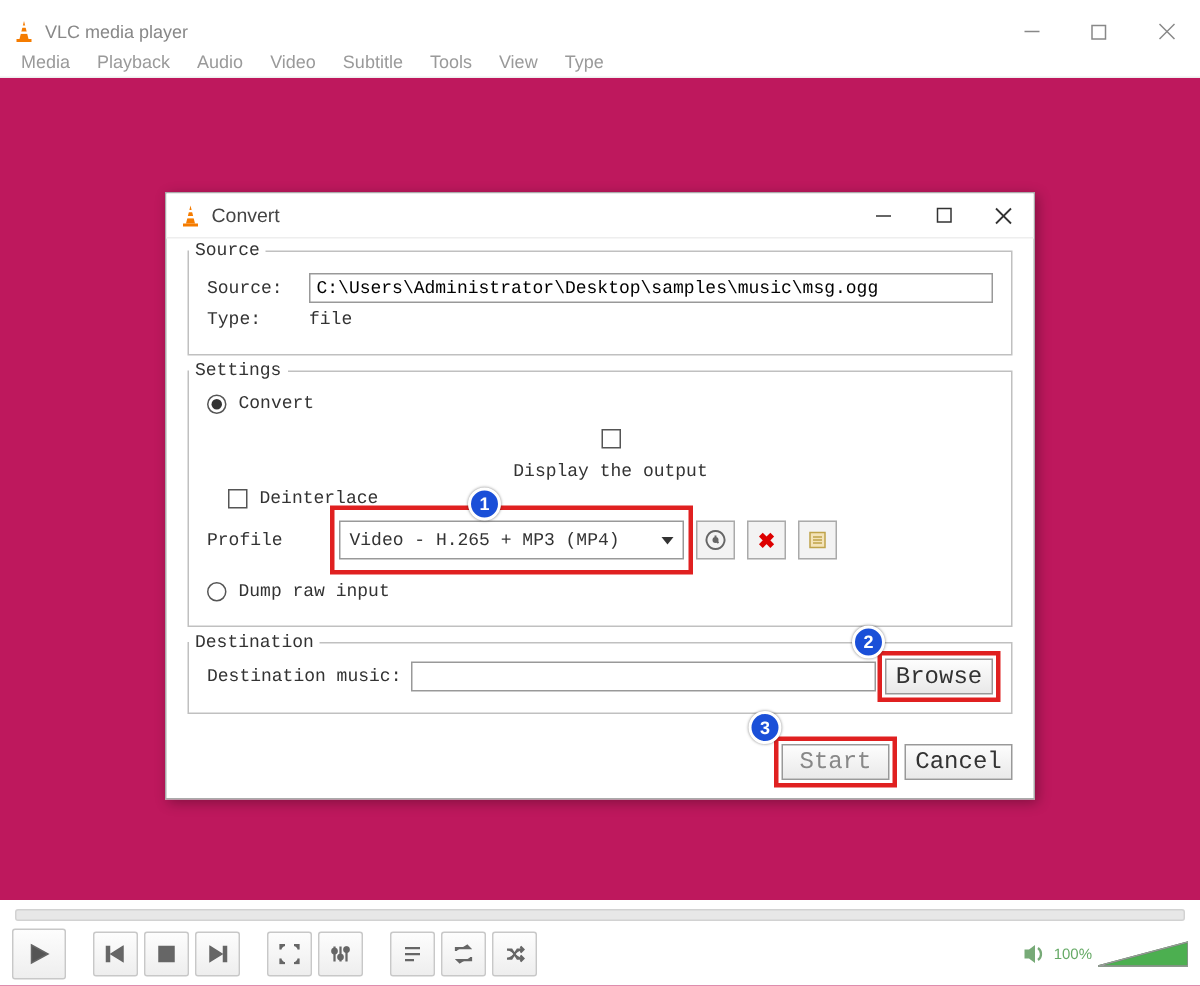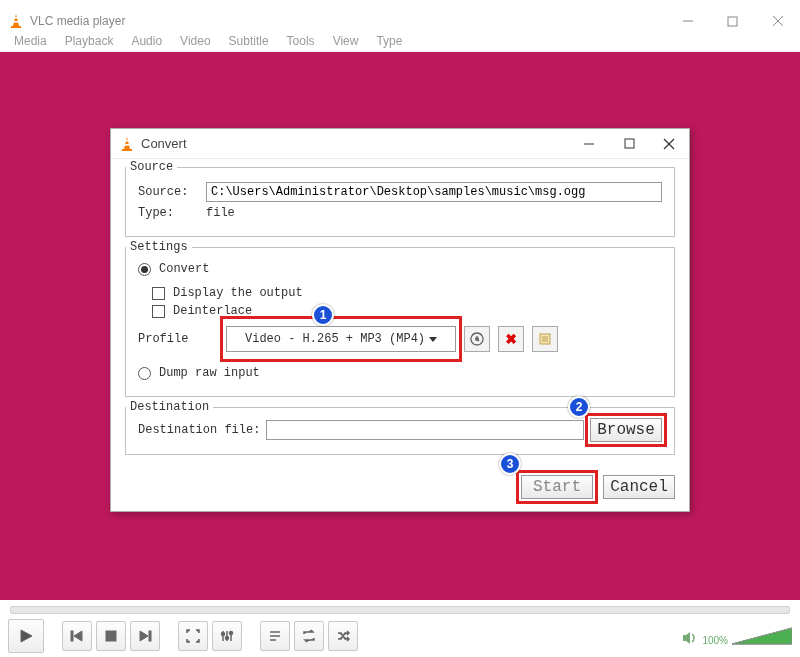--- a/index.html
+++ b/index.html
@@ -37,21 +37,21 @@
 .text-input { border: 1px solid #999; height: 20px; padding: 1px 4px; font-family: "Courier New", monospace; font-size: 12px; flex: 1; background: #fff; }
 
 .radio { width: 13px; height: 13px; border: 1px solid #555; border-radius: 50%; display: inline-flex; align-items: center; justify-content: center; }
 .radio.checked::after { content: ""; width: 7px; height: 7px; background: #333; border-radius: 50%; }
 .checkbox { width: 13px; height: 13px; border: 1px solid #555; display: inline-block; }
 .indent { margin-left: 14px; }
 
 .profile-row { display: flex; align-items: center; gap: 8px; margin: 8px 0; position: relative; }
 .profile-label { width: 80px; }
 .profile-combo-wrap { position: relative; }
-.profile-combo { width: 230px; height: 26px; border: 1px solid #999; display: flex; align-items: center; padding: 0 18px; background: #fff; justify-content: space-between; }
+.profile-combo { width: 230px; height: 26px; border: 1px solid #999; display: flex; align-items: center; padding: 0 6px; background: #fff; justify-content: space-between; }
 .profile-combo .caret { border-left: 4px solid transparent; border-right: 4px solid transparent; border-top: 5px solid #333; }
 .highlight-box { position: absolute; border: 3px solid #e02020; pointer-events: none; }
 .badge { position: absolute; width: 22px; height: 22px; background: #1a4fd8; border: 2px solid #fff; border-radius: 50%; color: #fff; font-weight: bold; display: flex; align-items: center; justify-content: center; font-family: Arial; font-size: 12px; pointer-events: none; box-shadow: 0 0 2px rgba(0,0,0,.5);}
 .small-btn { width: 26px; height: 26px; border: 1px solid #aaa; background: #f3f3f3; display: flex; align-items: center; justify-content: center; }
 .small-btn.red { color: #d00; font-weight: bold; font-size: 14px; font-family: Arial;}
 .dest-row { display: flex; align-items: center; gap: 6px; }
 .dest-label { white-space: nowrap; }
 .dest-input { flex: 1; }
 .browse-btn-wrap { position: relative; }
 .btn { width: 72px; height: 24px; border: 1px solid #999; background: linear-gradient(#fdfdfd,#e9e9e9); font-family: "Courier New", monospace; font-size: 16px; display: flex; align-items: center; justify-content: center; }
@@ -60,21 +60,21 @@
 
 .seekbar { height: 16px; display: flex; align-items: center; padding: 4px 10px 0 10px; background: #fff; }
 .seekbar .track { flex: 1; height: 8px; background: #e7e7e7; border: 1px solid #d2d2d2; border-radius: 2px; position: relative; }
 
 
 .toolbar { height: 40px; display: flex; align-items: center; padding: 4px 8px; gap: 4px; background: #fff; }
 .tb-btn { width: 30px; height: 30px; border: 1px solid #c8c8c8; background: linear-gradient(#fdfdfd,#eee); display: flex; align-items: center; justify-content: center; border-radius: 2px;}
 .tb-btn.play { width: 36px; height: 34px; }
 .tb-gap { width: 10px; }
 .tb-btn svg { fill: #666; stroke: #666; }
-.vol { margin-left: auto; display: flex; align-items: flex-end; gap: 4px; }
+.vol { margin-left: auto; display: flex; align-items: center; gap: 4px; }
 .vol-label { font-size: 10px; color: #6a6; }
 .vol-tri { width: 60px; height: 20px; }
 .speaker { width: 16px; height: 16px; }
 
 
 .vlc-cone svg {}
 </style>
 </head>
 <body>
 
@@ -165,21 +165,21 @@
           <span>file</span>
         </div>
       </div>
 
       <div class="groupbox">
         <div class="legend">Settings</div>
         <div class="row">
           <span class="radio checked"></span>
           <span>Convert</span>
         </div>
-        <div class="row indent" style="margin-top:10px;">
+        <div class="row indent" style="margin-top:10px;flex-direction:column;">
           <span class="checkbox"></span>
           <span>Display the output</span>
         </div>
         <div class="row indent">
           <span class="checkbox"></span>
           <span>Deinterlace</span>
         </div>
 
         <div class="profile-row indent" style="position:relative;">
           <span class="profile-label">Profile</span>
@@ -210,21 +210,21 @@
 
         <div class="row" style="margin-top:14px;">
           <span class="radio"></span>
           <span>Dump raw input</span>
         </div>
       </div>
 
       <div class="groupbox" style="margin-bottom:2px;">
         <div class="legend">Destination</div>
         <div class="dest-row">
-          <span class="dest-label">Destination file:</span>
+          <span class="dest-label">Destination music:</span>
           <input class="text-input dest-input" value="" style="">
           <div class="browse-btn-wrap">
             <div class="btn">Browse</div>
             <div class="highlight-box" style="left:-5px; top:-5px; width:82px; height:34px;"></div>
             <div class="badge" style="left:-22px; top:-22px;">2</div>
           </div>
         </div>
       </div>
     </div>
 

